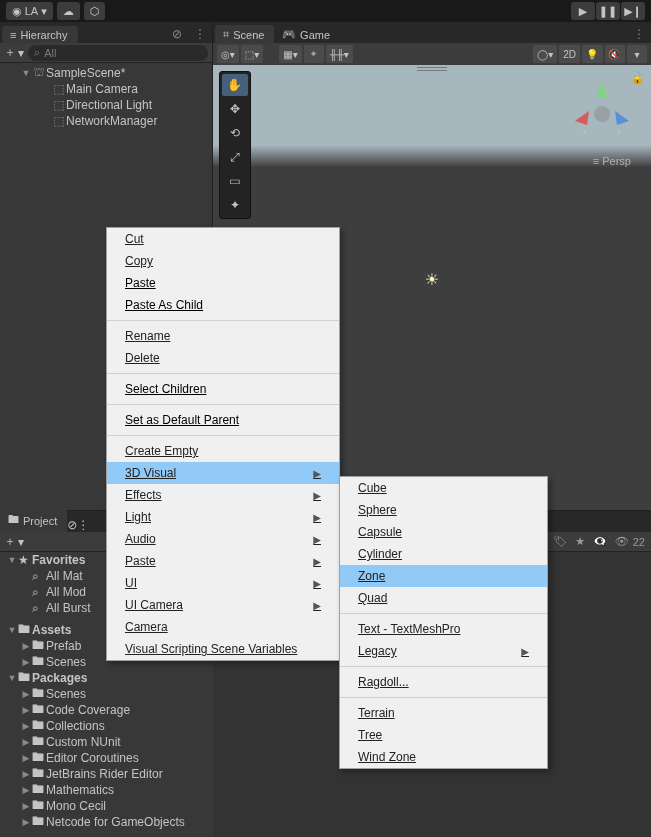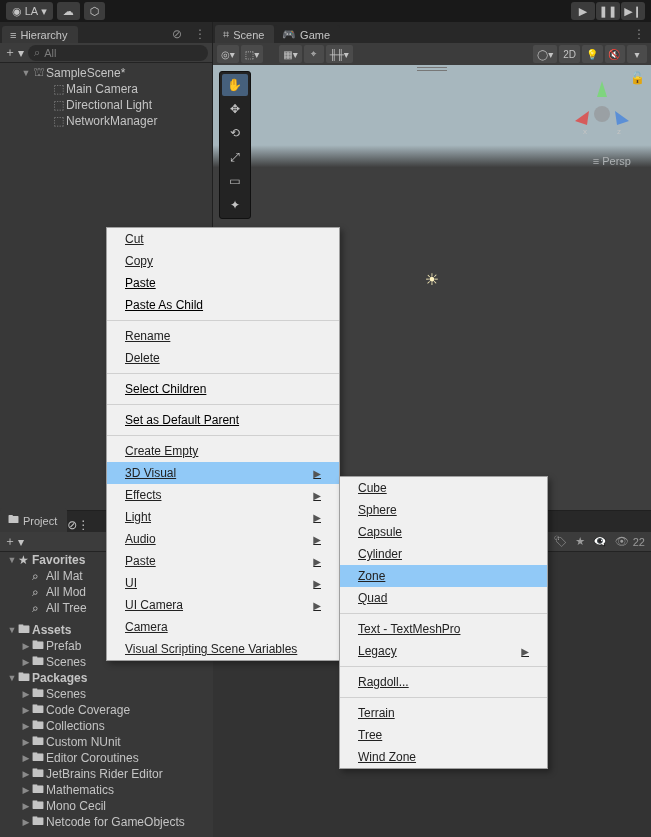--- a/index.html
+++ b/index.html
@@ -267,21 +267,21 @@
             <span>All Mat</span>
           </div>
           <div class="proj-tree-row pd1">
             <span class="arrow"></span>
             <span class="ficon">⌕</span>
             <span>All Mod</span>
           </div>
           <div class="proj-tree-row pd1">
             <span class="arrow"></span>
             <span class="ficon">⌕</span>
-            <span>All Tree</span>
+            <span>All Burst</span>
           </div>
         </div>
       <div style="height:6px"></div>
       <div class="proj-tree-row pd0">
           <span class="arrow">▼</span>
           <span class="ficon">🖿</span>
           <b>Assets</b>
         </div>
       <div id="asset-items">
           <div class="proj-tree-row pd1">

